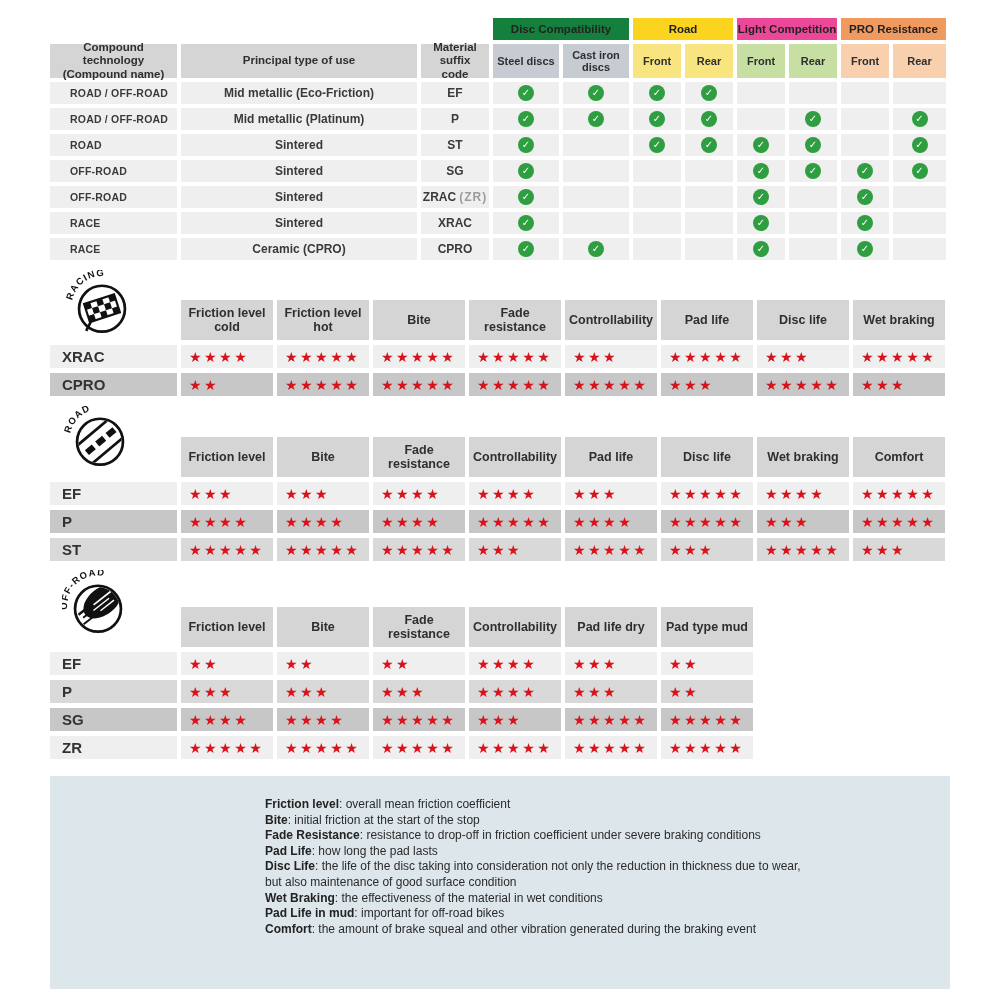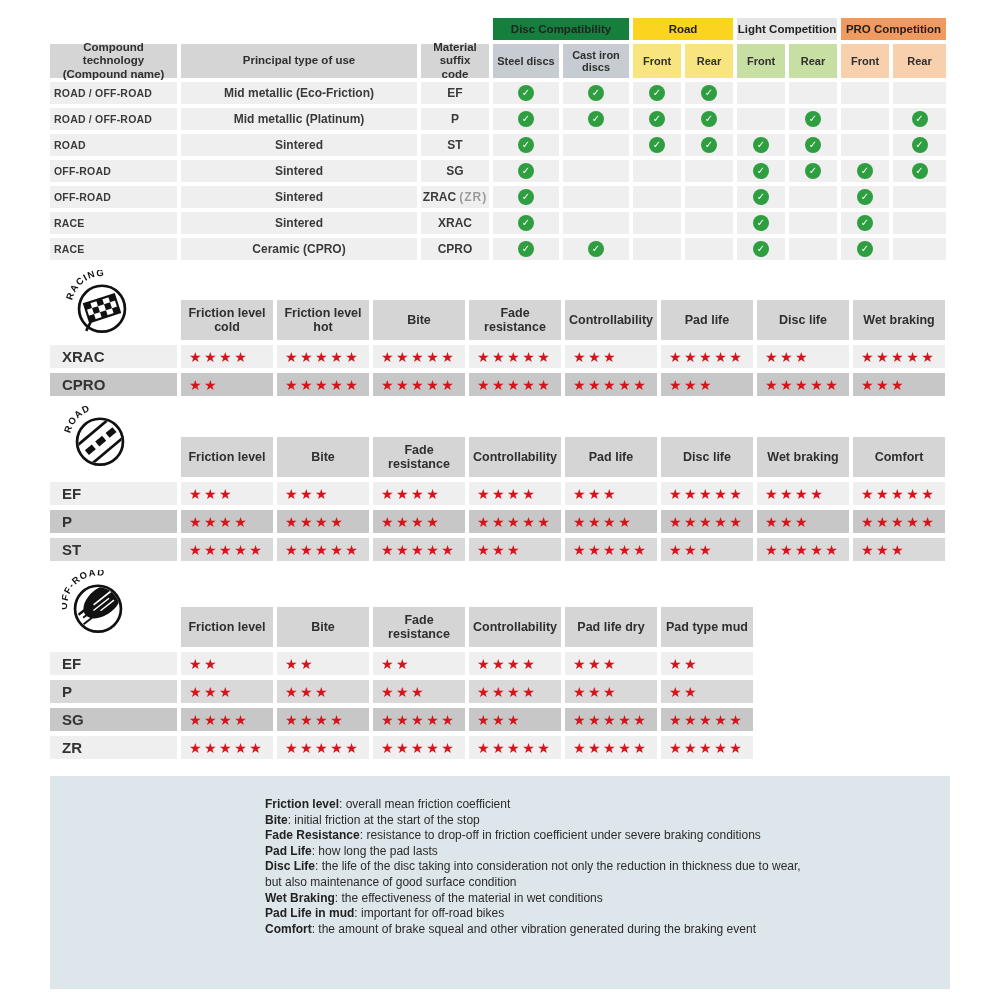--- a/index.html
+++ b/index.html
@@ -6,21 +6,21 @@
   body{width:1000px;height:1000px;overflow:hidden;font-family:"Liberation Sans",sans-serif;color:#3a3a3a;}
   .page{width:1000px;height:1000px;padding:18px 50px 0;box-sizing:border-box;}
 
   
   .compat-grid{display:grid;grid-template-columns:127px 236px 68px 66px 66px 48px 48px 48px 48px 48px 53px;
     grid-template-rows:22px 34px repeat(7,22px);gap:4px;}
   .cell{display:flex;align-items:center;justify-content:center;text-align:center;box-sizing:border-box;}
   .group-cell{font-weight:bold;font-size:11.5px;color:#222;}
   .main-head{background:#d5d5d5;font-weight:bold;font-size:11.5px;line-height:1.15;color:#2f2f2f;padding:0 6px;}
   .sub-head{font-weight:bold;font-size:11px;line-height:1.1;color:#2f2f2f;}
-  .use-cell{background:#efefef;justify-content:flex-start;padding-left:4px;font-size:10.5px;font-weight:bold;letter-spacing:.2px;}
+  .use-cell{background:#efefef;justify-content:flex-start;padding-left:20px;font-size:10.5px;font-weight:bold;letter-spacing:.2px;}
   .compound-cell{background:#efefef;font-weight:bold;font-size:12px;}
   .code-cell{background:#efefef;font-weight:bold;font-size:12px;}
   .code-suffix{color:#9b9b9b;margin-left:3px;letter-spacing:1px;}
   .check-cell{background:#efefef;}
   .check{width:16px;height:16px;border-radius:50%;color:#fff;display:flex;align-items:center;justify-content:center;
     font-size:10px;font-weight:bold;font-family:"DejaVu Sans",sans-serif;line-height:1;}
 
   
   .rating-section{position:relative;}
   .rs-racing{margin-top:40px;}
@@ -52,22 +52,22 @@
 </head>
 <body>
 
 <div class="page">
 
   <section>
     <div class="compat-grid" id="compat-grid">
         <div class="cell" style="grid-column: 1 / span 3;"></div>
         <div class="cell group-cell" style="background: #15803d; grid-column: 4 / span 2;">Disc Compatibility</div>
         <div class="cell group-cell" style="background: rgb(251, 212, 31); grid-column: 6 / span 2;">Road</div>
-        <div class="cell group-cell" style="background: #e5e5e5; grid-column: 8 / span 2; text-align: center;">Light Competition</div>
-        <div class="cell group-cell" style="background: rgb(241, 154, 96); grid-column: 10 / span 2;">PRO Competition</div>
+        <div class="cell group-cell" style="background: #ec4899; grid-column: 8 / span 2; text-align: center;">Light Competition</div>
+        <div class="cell group-cell" style="background: rgb(241, 154, 96); grid-column: 10 / span 2;">PRO Resistance</div>
         <div class="cell main-head">Compound technology (Compound name)</div>
         <div class="cell main-head">Principal type of use</div>
         <div class="cell main-head">Material suffix code</div>
         <div class="cell sub-head" style="background: rgb(199, 204, 211);">Steel discs</div>
         <div class="cell sub-head" style="background: rgb(199, 204, 211);">Cast iron discs</div>
         <div class="cell sub-head" style="background: rgb(248, 229, 127);">Front</div>
         <div class="cell sub-head" style="background: rgb(248, 229, 127);">Rear</div>
         <div class="cell sub-head" style="background: rgb(199, 223, 163);">Front</div>
         <div class="cell sub-head" style="background: rgb(199, 223, 163);">Rear</div>
         <div class="cell sub-head" style="background: rgb(249, 208, 174);">Front</div>

